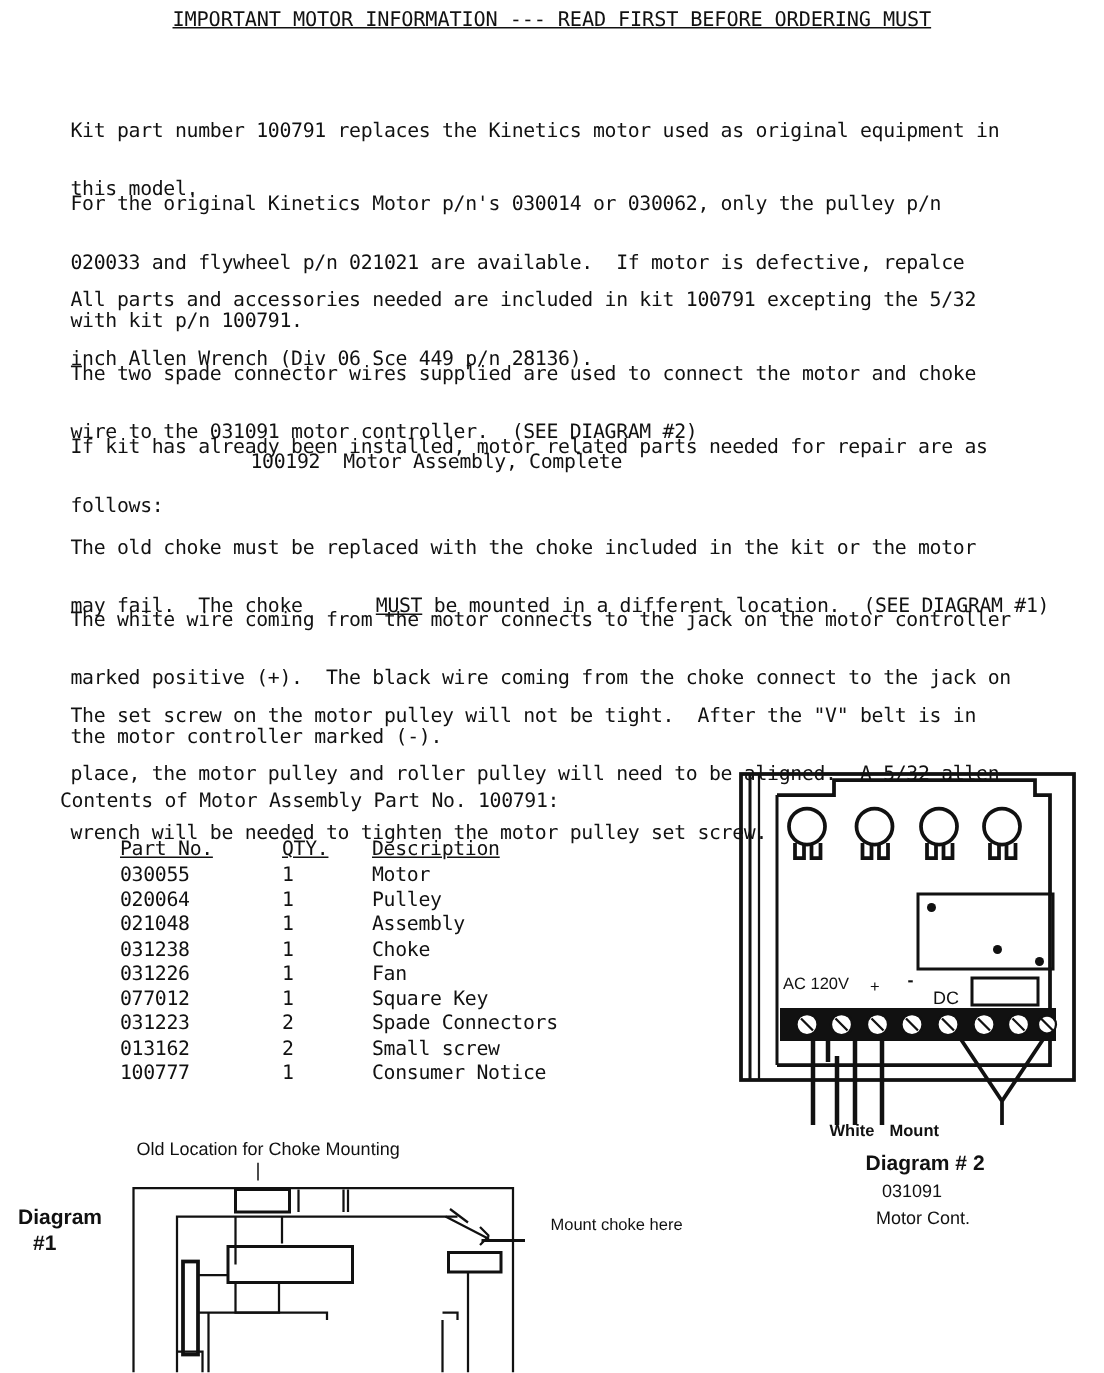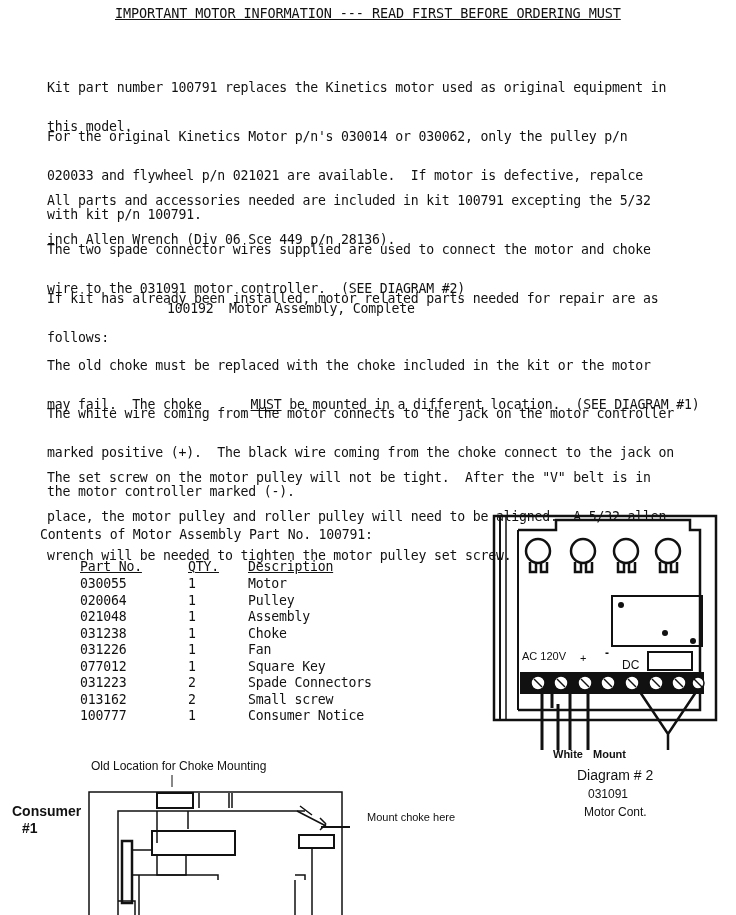--- a/index.html
+++ b/index.html
@@ -180,26 +180,26 @@
       <line x1="185" y1="169" x2="193" y2="177"></line>
       <line x1="204" y1="169" x2="212" y2="177"></line>
   </g>
 </svg>
 <div class="lbl" style="left:522px;top:650px;font-size:11px;">AC 120V</div>
 <div class="lbl" style="left:590px;top:658px;font-size:12px;margin-left:32px;">DC</div>
 <div class="lbl" style="left:580px;top:652px;font-size:11px;">+</div>
 <div class="lbl" style="left:605px;top:646px;font-size:12px;font-weight:bold;">-</div>
 <div class="lbl" style="left:553px;top:748px;font-size:11px;font-weight:bold;">White</div>
 <div class="lbl" style="left:593px;top:748px;font-size:11px;font-weight:bold;">Mount</div>
-<div class="lbl" style="left:577px;top:767px;font-size:14px;font-weight:normal;">Diagram # 2</div>
+<div class="lbl" style="left:577px;top:767px;font-size:14px;font-weight:bold;">Diagram # 2</div>
 <div class="lbl" style="left:588px;top:787px;font-size:12px;">031091</div>
 <div class="lbl" style="left:584px;top:805px;font-size:12px;">Motor Cont.</div>
 
 <div class="lbl" style="left:91px;top:759px;font-size:12px;">Old Location for Choke Mounting</div>
-<div class="lbl" style="left:12px;top:803px;font-size:14px;font-weight:bold;">Consumer</div>
+<div class="lbl" style="left:12px;top:803px;font-size:14px;font-weight:bold;">Diagram</div>
 <div class="lbl" style="left:22px;top:820px;font-size:14px;font-weight:bold;">#1</div>
 <div class="lbl" style="left:367px;top:811px;font-size:11px;">Mount choke here</div>
 <svg style="left:80px;top:775px" width="290" height="140" viewBox="0 0 290 140">
   <g fill="none" stroke="#111" stroke-width="1.5">
     <line x1="92" y1="0" x2="92" y2="12" stroke-width="1"></line>
     <path d="M9 140 V17 H262 V140"></path>
     <rect x="77" y="18" width="36" height="15" stroke-width="2"></rect>
     <path d="M119 18 V33 M149 18 V33 M152 18 V33"></path>
     <path d="M38 140 V36 H225"></path>
     <path d="M77 36 V68 M108 36 V54"></path>

